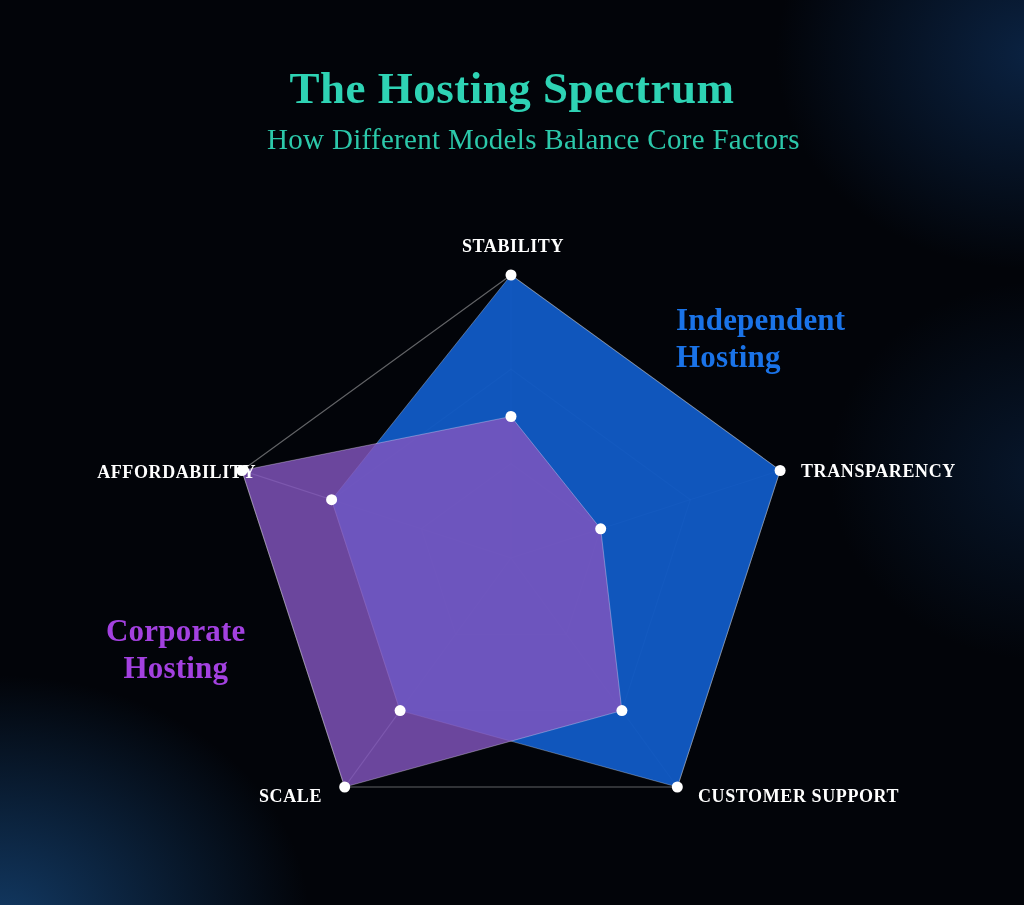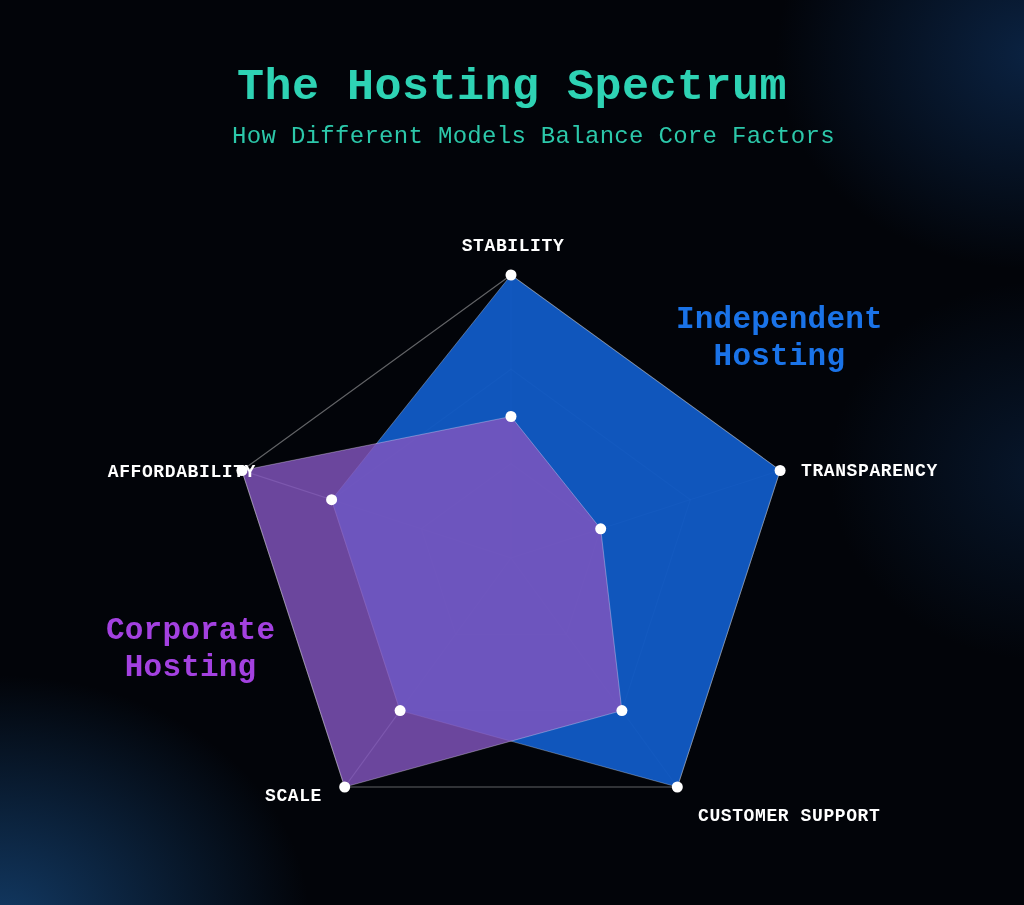--- a/index.html
+++ b/index.html
@@ -1,44 +1,44 @@
 <!DOCTYPE html>
 <html><head>
 <meta charset="utf-8">
 <style>
   html,body{margin:0;padding:0;background:#000;}
   .stage{
     position:relative;width:1024px;height:905px;overflow:hidden;
-    font-family:Liberation Mono, monospace;
+    font-family:Liberation Serif, serif;
     background:
       radial-gradient(42% 38% at 0% 102%, rgba(19,60,104,0.95), rgba(0,0,0,0) 72%),
       radial-gradient(36% 34% at 101% 6%, rgba(13,42,80,0.8), rgba(0,0,0,0) 70%),
       radial-gradient(30% 30% at 102% 52%, rgba(12,38,72,0.55), rgba(0,0,0,0) 70%),
       #020409;
   }
   svg.radar{position:absolute;left:0;top:0;}
   .title{
     position:absolute;left:0;right:0;top:62px;text-align:center;
     font-size:45px;font-weight:700;letter-spacing:0.5px;
   }
   .subtitle{
     position:absolute;left:0;right:0;top:123px;text-align:center;
-    font-size:24px;font-weight:400;letter-spacing:0.3px;margin-left:43px;
+    font-size:29px;font-weight:400;letter-spacing:0.3px;margin-left:43px;
   }
   .axis-label{
     position:absolute;color:#ffffff;font-size:18px;font-weight:700;
     letter-spacing:0.6px;white-space:nowrap;
   }
   .series-label{
     position:absolute;font-size:31px;font-weight:700;line-height:37px;
     letter-spacing:0.2px;white-space:nowrap;
   }
   .lbl-stability{left:513px;top:236px;transform:translateX(-50%);text-align:right;}
   .lbl-transparency{left:801px;top:461px;}
-  .lbl-customer-support{left:698px;top:786px;margin-top:20px;}
+  .lbl-customer-support{left:698px;top:786px;}
   .lbl-scale{right:702px;top:786px;}
   .lbl-affordability{right:768px;top:462px;}
   .lbl-independent{left:676px;top:301px;}
   .lbl-corporate{left:106px;top:612px;}
 </style>
 </head>
 <body>
 
 <div class="stage">
 
@@ -67,21 +67,21 @@
 
   <div class="title" style="color: rgb(46, 211, 180);">The Hosting Spectrum</div>
   <div class="subtitle" style="color: rgb(44, 200, 170);">How Different Models Balance Core Factors</div>
 
   <div class="axis-label lbl-stability">STABILITY</div>
   <div class="axis-label lbl-transparency">TRANSPARENCY</div>
   <div class="axis-label lbl-customer-support">CUSTOMER SUPPORT</div>
   <div class="axis-label lbl-scale">SCALE</div>
   <div class="axis-label lbl-affordability">AFFORDABILITY</div>
 
-  <div class="series-label lbl-independent" style="color: rgb(26, 115, 232); text-align: center;">
+  <div class="series-label lbl-independent" style="color: rgb(26, 115, 232);">
     <div>Independent</div>
     <div>Hosting</div>
   </div>
 
   <div class="series-label lbl-corporate" style="color: rgb(163, 65, 224); text-align: center;">
     <div>Corporate</div>
     <div>Hosting</div>
   </div>
 
 </div>

